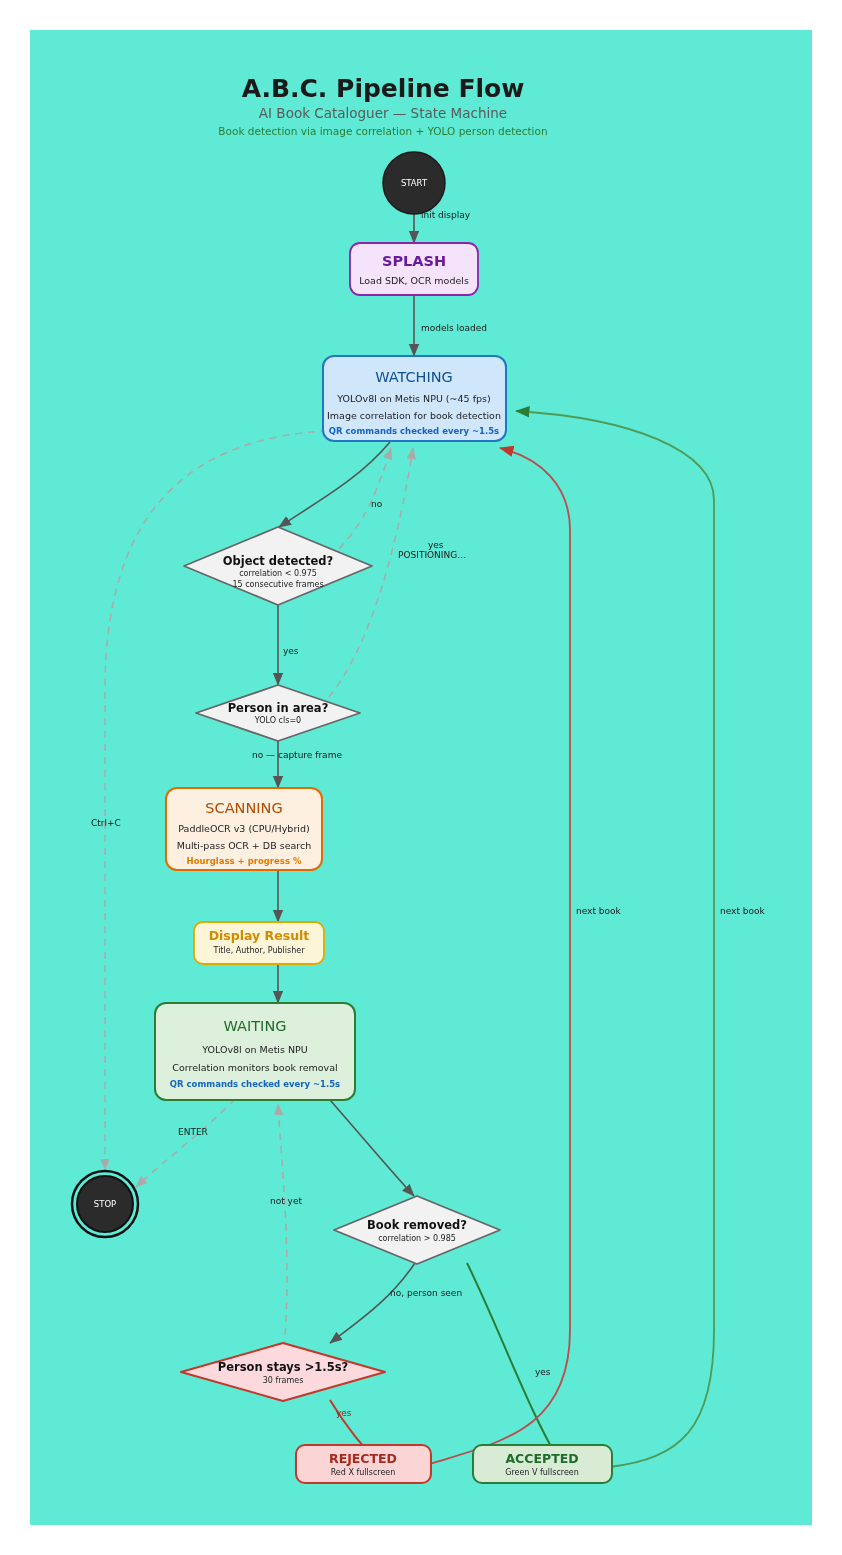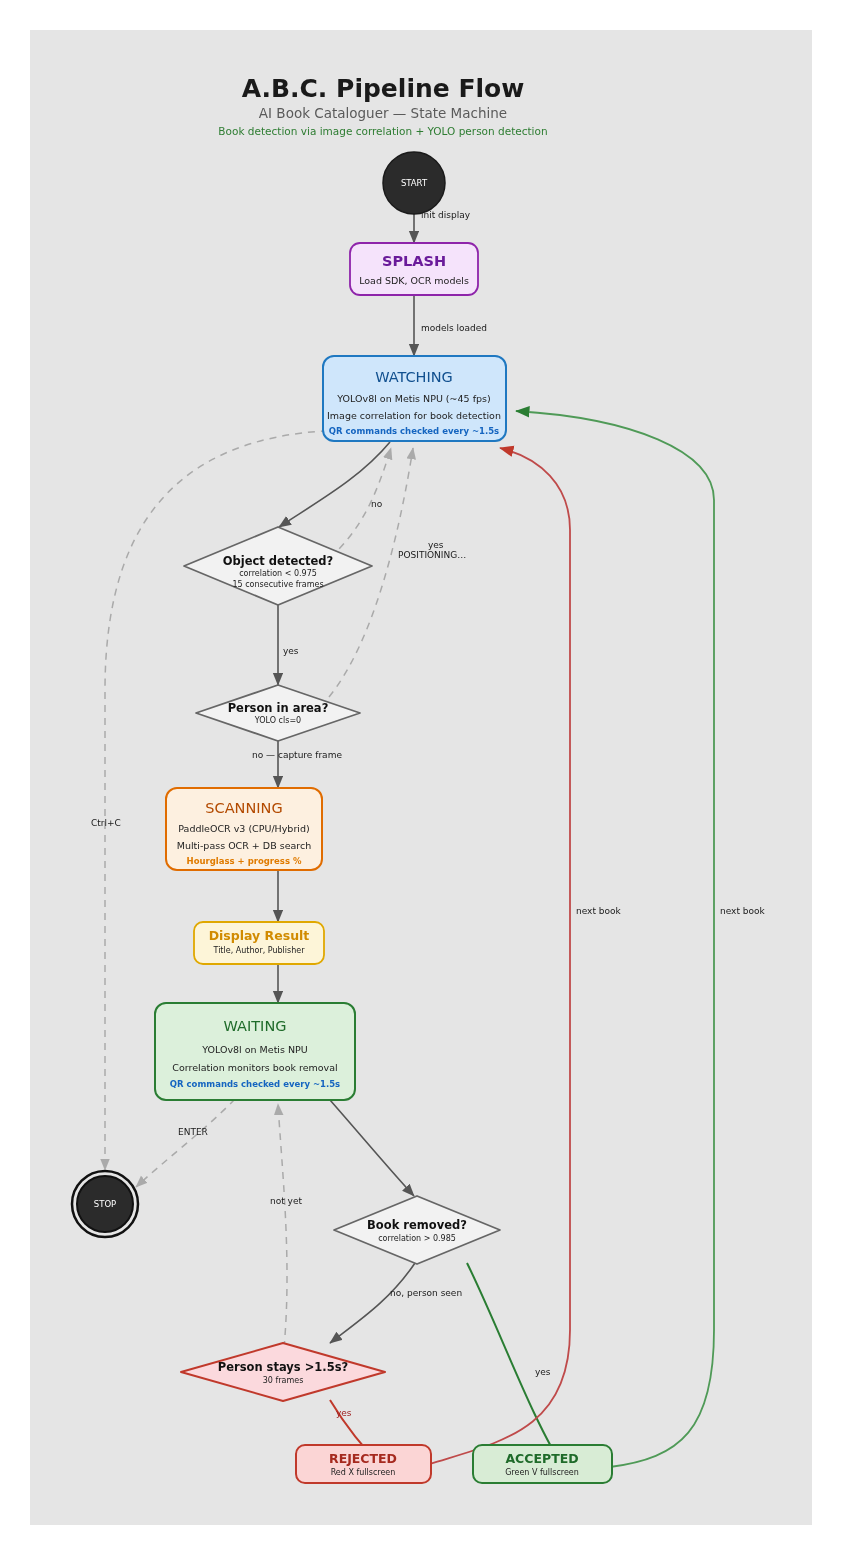--- a/index.html
+++ b/index.html
@@ -14,21 +14,21 @@
     background: #ffffff;
     font-family: "DejaVu Sans", sans-serif;
     overflow: hidden;
   }
   #canvas {
     position: absolute;
     left: 30px;
     top: 30px;
     width: 782px;
     height: 1495px;
-    background: #e5e5e5;
+    background: #5eead4;
   }
   svg#flow {
     display: block;
     width: 782px;
     height: 1495px;
   }
   .ttl {
     font-family: "DejaVu Sans", sans-serif;
     font-weight: bold;
     font-size: 25px;

